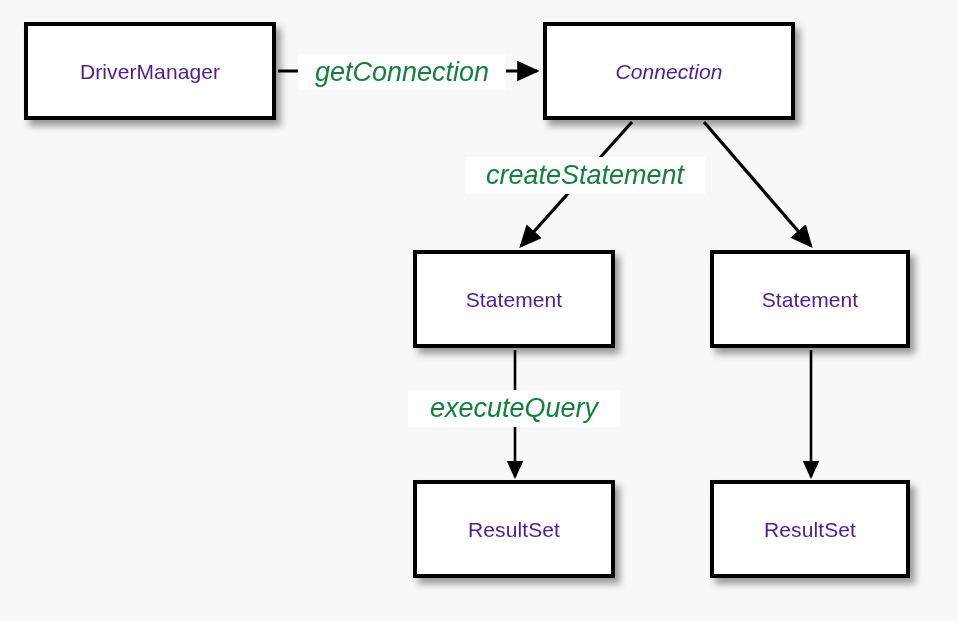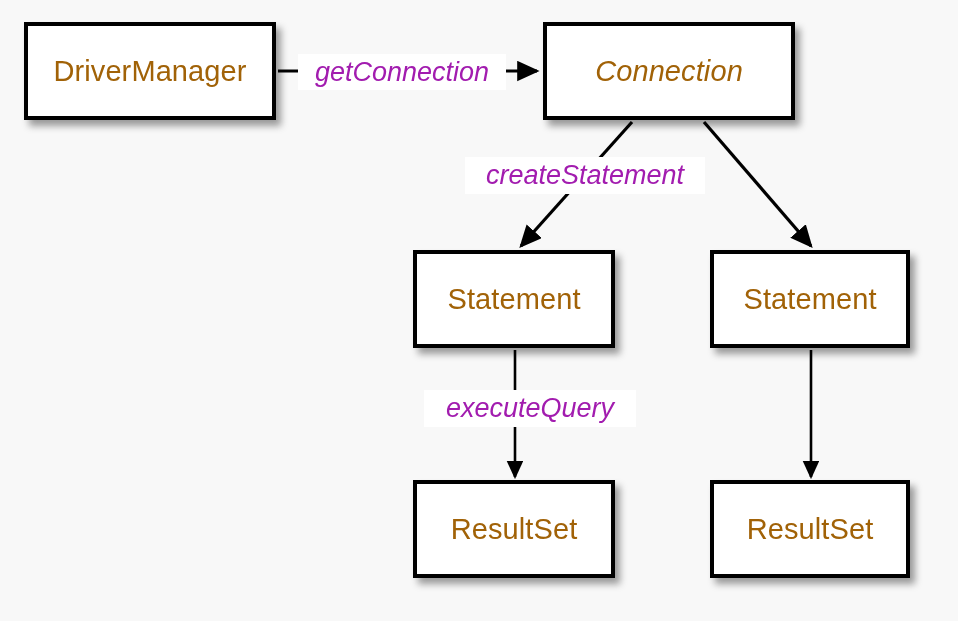--- a/index.html
+++ b/index.html
@@ -28,23 +28,23 @@
     background: #ffffff;
     border: 4px solid #000000;
     display: flex;
     align-items: center;
     justify-content: center;
     z-index: 3;
     box-shadow: 5px 6px 7px rgba(0,0,0,0.38);
   }
   .node-label {
     font-family: "Liberation Sans", sans-serif;
-    font-size: 29px;
+    font-size: 21px;
     font-weight: 400;
-    color: #a16207;
+    color: #4c1d95;
     letter-spacing: 0.1px;
     line-height: 1;
     white-space: nowrap;
   }
 
   #node-drivermanager { left: 24px;  top: 22px;  width: 252px; height: 98px; }
   #node-connection    { left: 543px; top: 22px;  width: 252px; height: 98px; font-style: italic; }
   #node-statement-1   { left: 413px; top: 250px; width: 202px; height: 98px; }
   #node-statement-2   { left: 710px; top: 250px; width: 200px; height: 98px; }
   #node-resultset-1   { left: 413px; top: 480px; width: 202px; height: 98px; }
@@ -67,27 +67,27 @@
     display: flex;
     align-items: center;
     justify-content: center;
     box-sizing: border-box;
   }
   .edge-label span {
     font-family: "Liberation Sans", sans-serif;
     font-style: italic;
     font-size: 27px;
     font-weight: 400;
-    color: #a21caf;
+    color: #15803d;
     white-space: nowrap;
     line-height: 1;
   }
   #label-getconnection   { left: 298px; top: 54px;  width: 208px; height: 36px; }
   #label-createstatement { left: 465px; top: 157px; width: 240px; height: 37px; }
-  #label-executequery    { left: 424px; top: 390px; width: 212px; height: 37px; text-align: right; }
+  #label-executequery    { left: 408px; top: 390px; width: 212px; height: 37px; text-align: right; }
 </style>
 </head>
 <body>
 
 <div id="canvas">
 
   <svg id="edges" width="958" height="621" viewBox="0 0 958 621" xmlns="http://www.w3.org/2000/svg">
     <defs>
       <marker id="arrowhead" markerWidth="7" markerHeight="7" refX="6.2" refY="3.2" orient="auto" markerUnits="strokeWidth">
         <path d="M 0 0 L 7 3.2 L 0 6.4 z" fill="#000000"></path>

